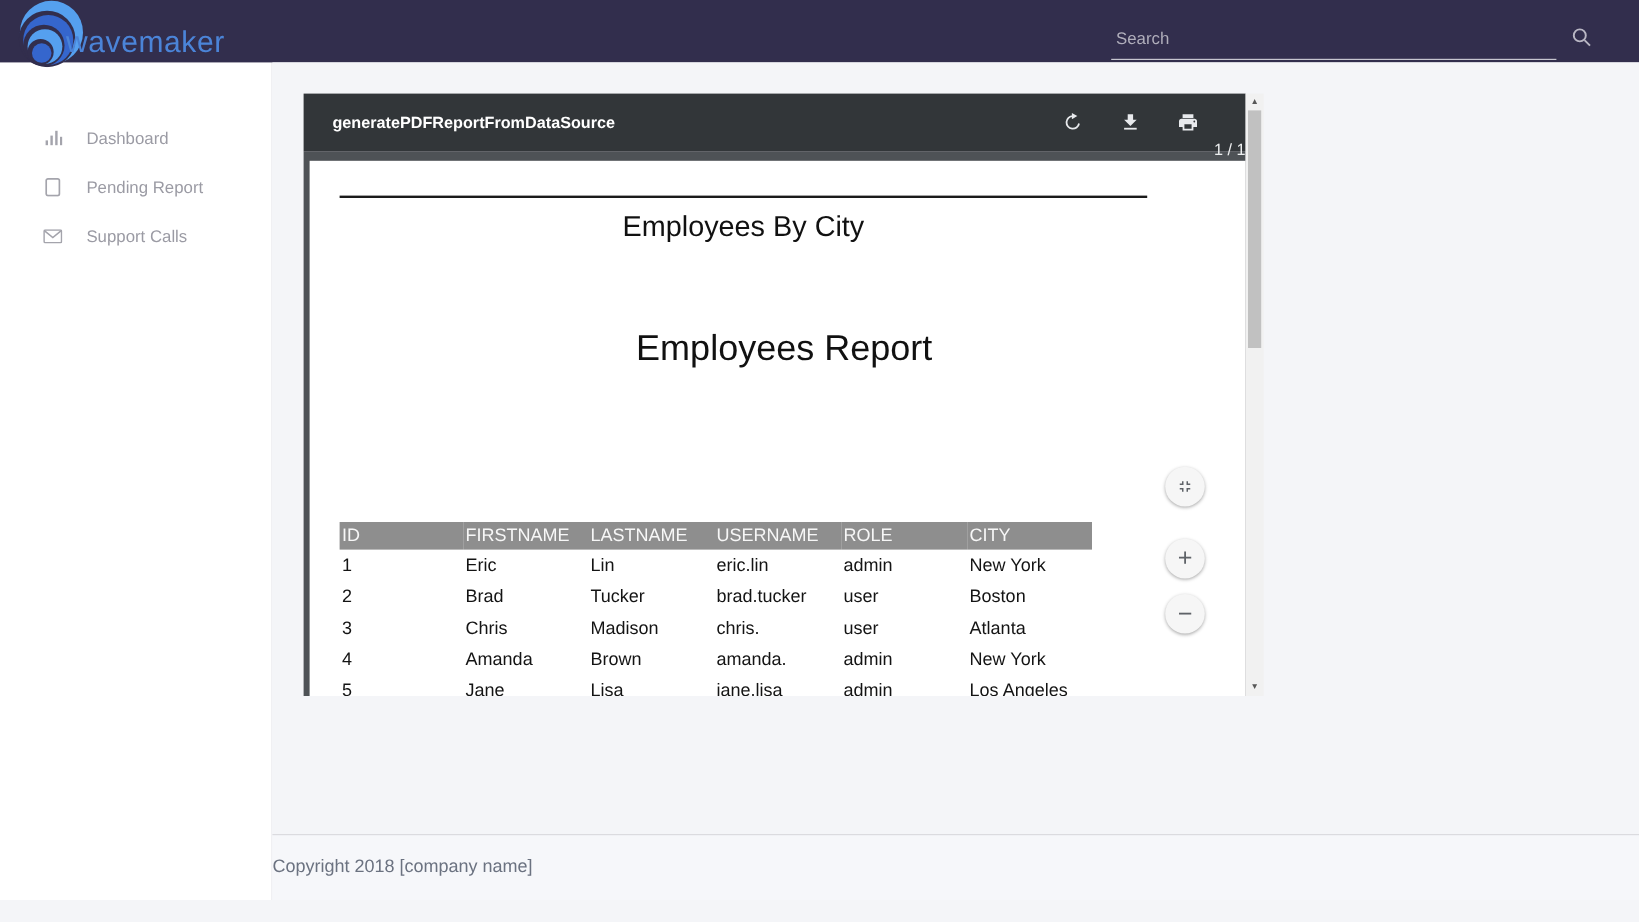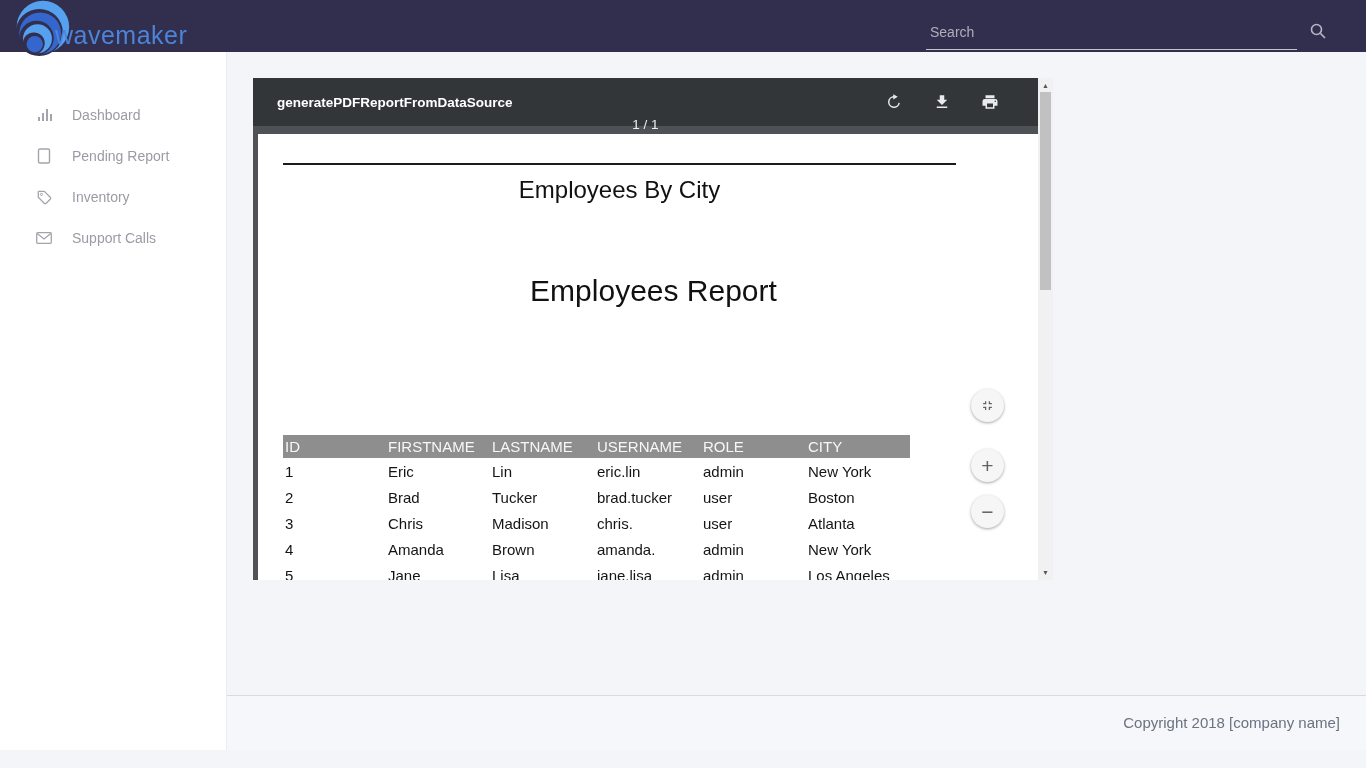--- a/index.html
+++ b/index.html
@@ -25,21 +25,21 @@
   .nav-item .nav-icon { width:16px; height:16px; margin-right:20px; display:flex; align-items:center; justify-content:center; }
   .nav-item .nav-label { font-size:14px; color:#9b9ba4; }
 
   .content { position:relative; flex:1; background:#f4f5f8; }
 
   
   .pdf-viewer { position:absolute; left:26px; top:26px; width:800px; height:502px; display:flex; }
   .viewer-main { width:785px; height:502px; display:flex; flex-direction:column; }
   .pdf-toolbar { position:relative; height:48px; background:#323639; display:flex; align-items:center; flex-shrink:0; }
   .pdf-title { margin-left:24px; font-size:13.5px; font-weight:bold; color:#ffffff; }
-  .page-indicator { position:absolute; left:0; width:100%; text-align:center; font-size:13.5px; color:#eceeef;margin-top:44px; }
+  .page-indicator { position:absolute; left:0; width:100%; text-align:right; font-size:13.5px; color:#eceeef;margin-top:44px; }
   .toolbar-actions { position:absolute; right:38px; display:flex; gap:28px; }
   .toolbar-btn { width:20px; height:20px; display:flex; align-items:center; justify-content:center; cursor:pointer; }
 
   .viewer-body { flex:1; background:#4e5256; padding:8px 5px 0 5px; overflow:hidden; }
   .pdf-page { position:relative; width:924px; height:446px; background:#ffffff; overflow:hidden; }
 
   .doc-rule { position:absolute; left:25px; top:29px; width:673px; height:2px; background:#1b1b1b; }
   .doc-header-title { position:absolute; left:25px; top:42px; width:673px; text-align:center;
                       font-size:24px; color:#111; }
   .doc-report-title { position:absolute; left:0; top:140px; width:775px; text-align:center;
@@ -62,21 +62,21 @@
 
   
   .v-scrollbar { position:relative; width:15px; height:502px; background:#f1f1f1; }
   .sb-arrow { position:absolute; left:0; width:15px; height:15px; display:flex; align-items:center;
               justify-content:center; font-size:7px; color:#575757; cursor:pointer; }
   .sb-up { top:0; } .sb-down { bottom:0; }
   .sb-thumb { position:absolute; left:2px; top:14px; width:11px; height:198px; background:#c1c1c1; cursor:pointer; }
 
   
   .footer { position:absolute; left:0; bottom:0; width:100%; height:55px; background:#f6f7fa;
-            border-top:1px solid #dbdbdf; text-align:right; line-height:53px; padding-right:26px;
+            border-top:1px solid #dbdbdf; text-align:left; line-height:53px; padding-right:26px;
             font-size:15px; color:#6b7280; }
 
   svg { display:block; }
 </style>
 </head>
 <body>
 
 <div class="header">
   <div class="brand">
     <svg width="58" height="58" viewBox="0 0 64 64">
@@ -118,29 +118,20 @@
 
     <div class="nav-item">
       <span class="nav-icon">
         <svg width="14" height="16" viewBox="0 0 14 16">
           <rect x="1.5" y="1" width="11" height="14" rx="1.5" fill="none" stroke="#a4a4ac" stroke-width="1.4"></rect>
         </svg>
       </span>
       <span class="nav-label">Pending Report</span>
     </div>
 
-    <div class="nav-item">
-      <span class="nav-icon">
-        <svg width="16" height="16" viewBox="0 0 16 16">
-          <path d="M14.2 8.2 L8.3 2.3 H3 a.7.7 0 0 0-.7.7 v5.3 l5.9 5.9 a1.4 1.4 0 0 0 2 0 l4-4 a1.4 1.4 0 0 0 0-2z" fill="none" stroke="#a4a4ac" stroke-width="1.3"></path>
-          <circle cx="5.4" cy="5.4" r="1.1" fill="none" stroke="#a4a4ac" stroke-width="1"></circle>
-        </svg>
-      </span>
-      <span class="nav-label">Inventory</span>
-    </div>
 
     <div class="nav-item">
       <span class="nav-icon">
         <svg width="16" height="12" viewBox="0 0 16 12">
           <rect x="0.7" y="0.7" width="14.6" height="10.6" rx="1" fill="none" stroke="#a4a4ac" stroke-width="1.3"></rect>
           <path d="M1.2 1.4 L8 7 L14.8 1.4" fill="none" stroke="#a4a4ac" stroke-width="1.3"></path>
         </svg>
       </span>
       <span class="nav-label">Support Calls</span>
     </div>

